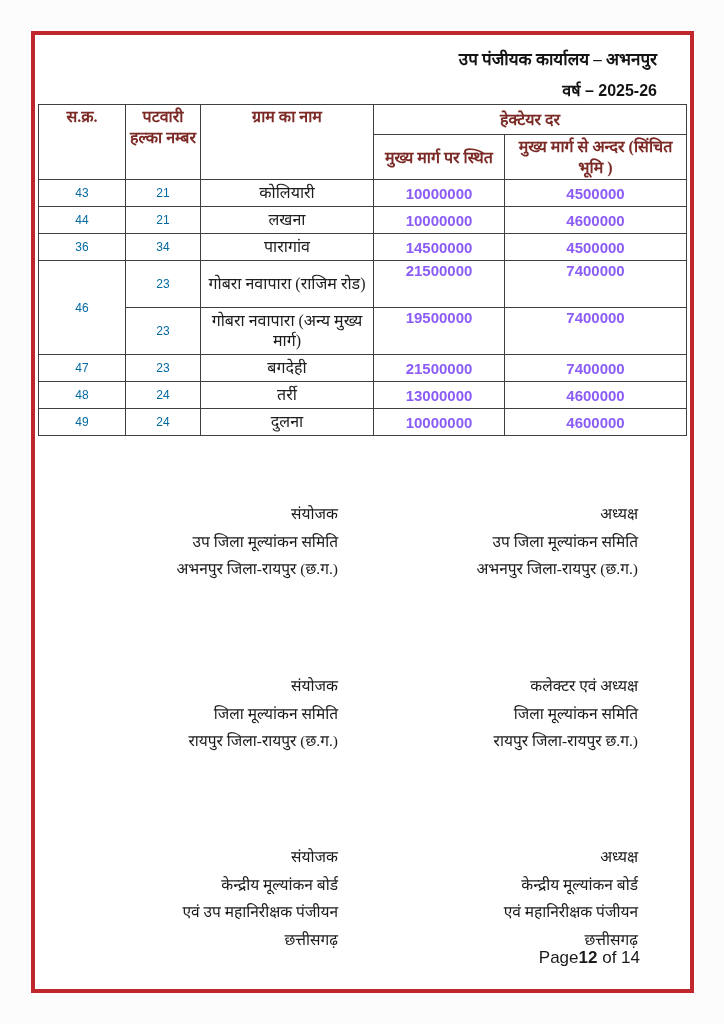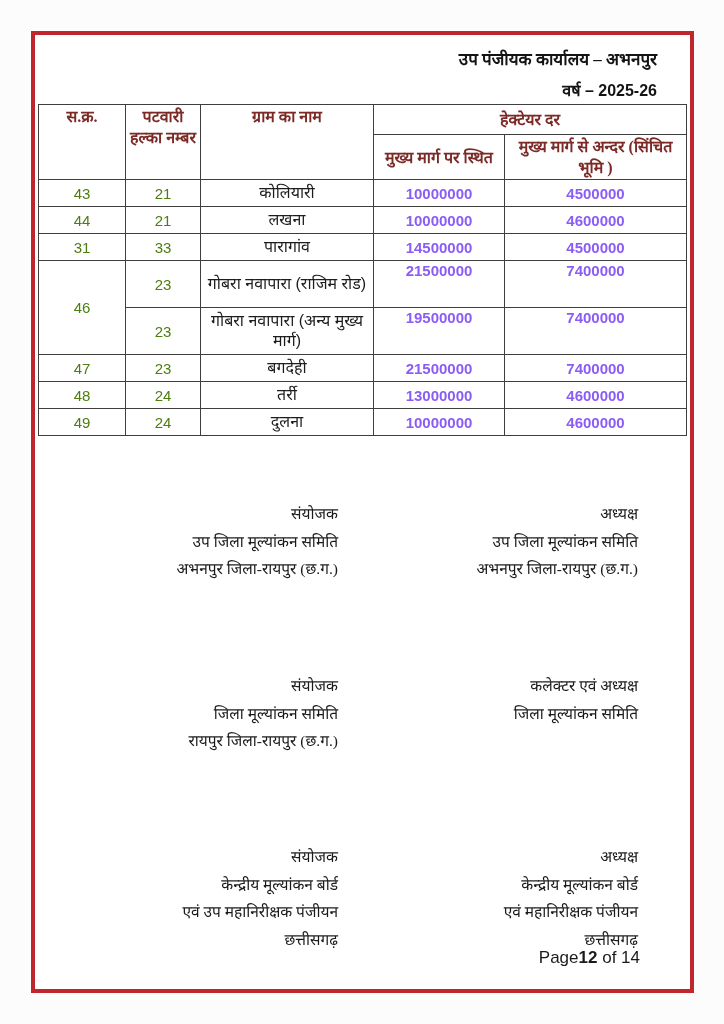--- a/index.html
+++ b/index.html
@@ -60,28 +60,28 @@
     font-family: "Liberation Serif", "DejaVu Serif", serif;
   }
   th.vtop { vertical-align: top; padding-top: 4px; }
   tr.head-row-1 { height: 30px; }
   tr.head-row-2 { height: 44px; }
   tr.data-row { height: 27px; }
   tr.data-row-tall { height: 47px; }
 
   td.cell-serial, td.cell-halka {
     font-family: "Liberation Sans", "DejaVu Sans", sans-serif;
-    font-size: 15px;
-    color: #4d7c0f;
+    font-size: 12px;
+    color: #0369a1;
   }
   td.cell-village {
     font-size: 16px;
     line-height: 20px;
     color: #1c1c1c;
-    font-family: Liberation Sans, sans-serif;
+    font-family: Liberation Serif, serif;
     margin-top: 9px;
   }
   td.cell-rate {
     font-family: "Liberation Sans", "DejaVu Sans", sans-serif;
     font-weight: bold;
     font-size: 15px;
     color: #8b5cf6;
   }
   td.vtop-rate { vertical-align: top; padding-top: 5px; }
 
@@ -153,22 +153,22 @@
         <td class="cell-rate">4500000</td>
       </tr>
       <tr class="data-row">
         <td class="cell-serial">44</td>
         <td class="cell-halka">21</td>
         <td class="cell-village">लखना</td>
         <td class="cell-rate">10000000</td>
         <td class="cell-rate">4600000</td>
       </tr>
       <tr class="data-row">
-        <td class="cell-serial">31</td>
-        <td class="cell-halka">33</td>
+        <td class="cell-serial">36</td>
+        <td class="cell-halka">34</td>
         <td class="cell-village">पारागांव</td>
         <td class="cell-rate">14500000</td>
         <td class="cell-rate">4500000</td>
       </tr>
       <tr class="data-row-tall">
         <td rowspan="2" class="cell-serial">46</td>
         <td class="cell-halka">23</td>
         <td class="cell-village">गोबरा नवापारा (राजिम रोड)</td>
         <td class="cell-rate vtop-rate">21500000</td>
         <td class="cell-rate vtop-rate">7400000</td>
@@ -218,20 +218,21 @@
 
   <div class="sig-block sig-block-2">
     <div class="sig-col">
       <div>संयोजक</div>
       <div>जिला मूल्यांकन समिति</div>
       <div>रायपुर जिला-रायपुर (छ.ग.)</div>
     </div>
     <div class="sig-col">
       <div>कलेक्टर एवं अध्यक्ष</div>
       <div>जिला मूल्यांकन समिति</div>
+      <div>रायपुर जिला-रायपुर छ.ग.)</div>
     </div>
   </div>
 
   <div class="sig-block sig-block-3">
     <div class="sig-col">
       <div>संयोजक</div>
       <div>केन्द्रीय मूल्यांकन बोर्ड</div>
       <div>एवं उप महानिरीक्षक पंजीयन</div>
       <div>छत्तीसगढ़</div>
     </div>

